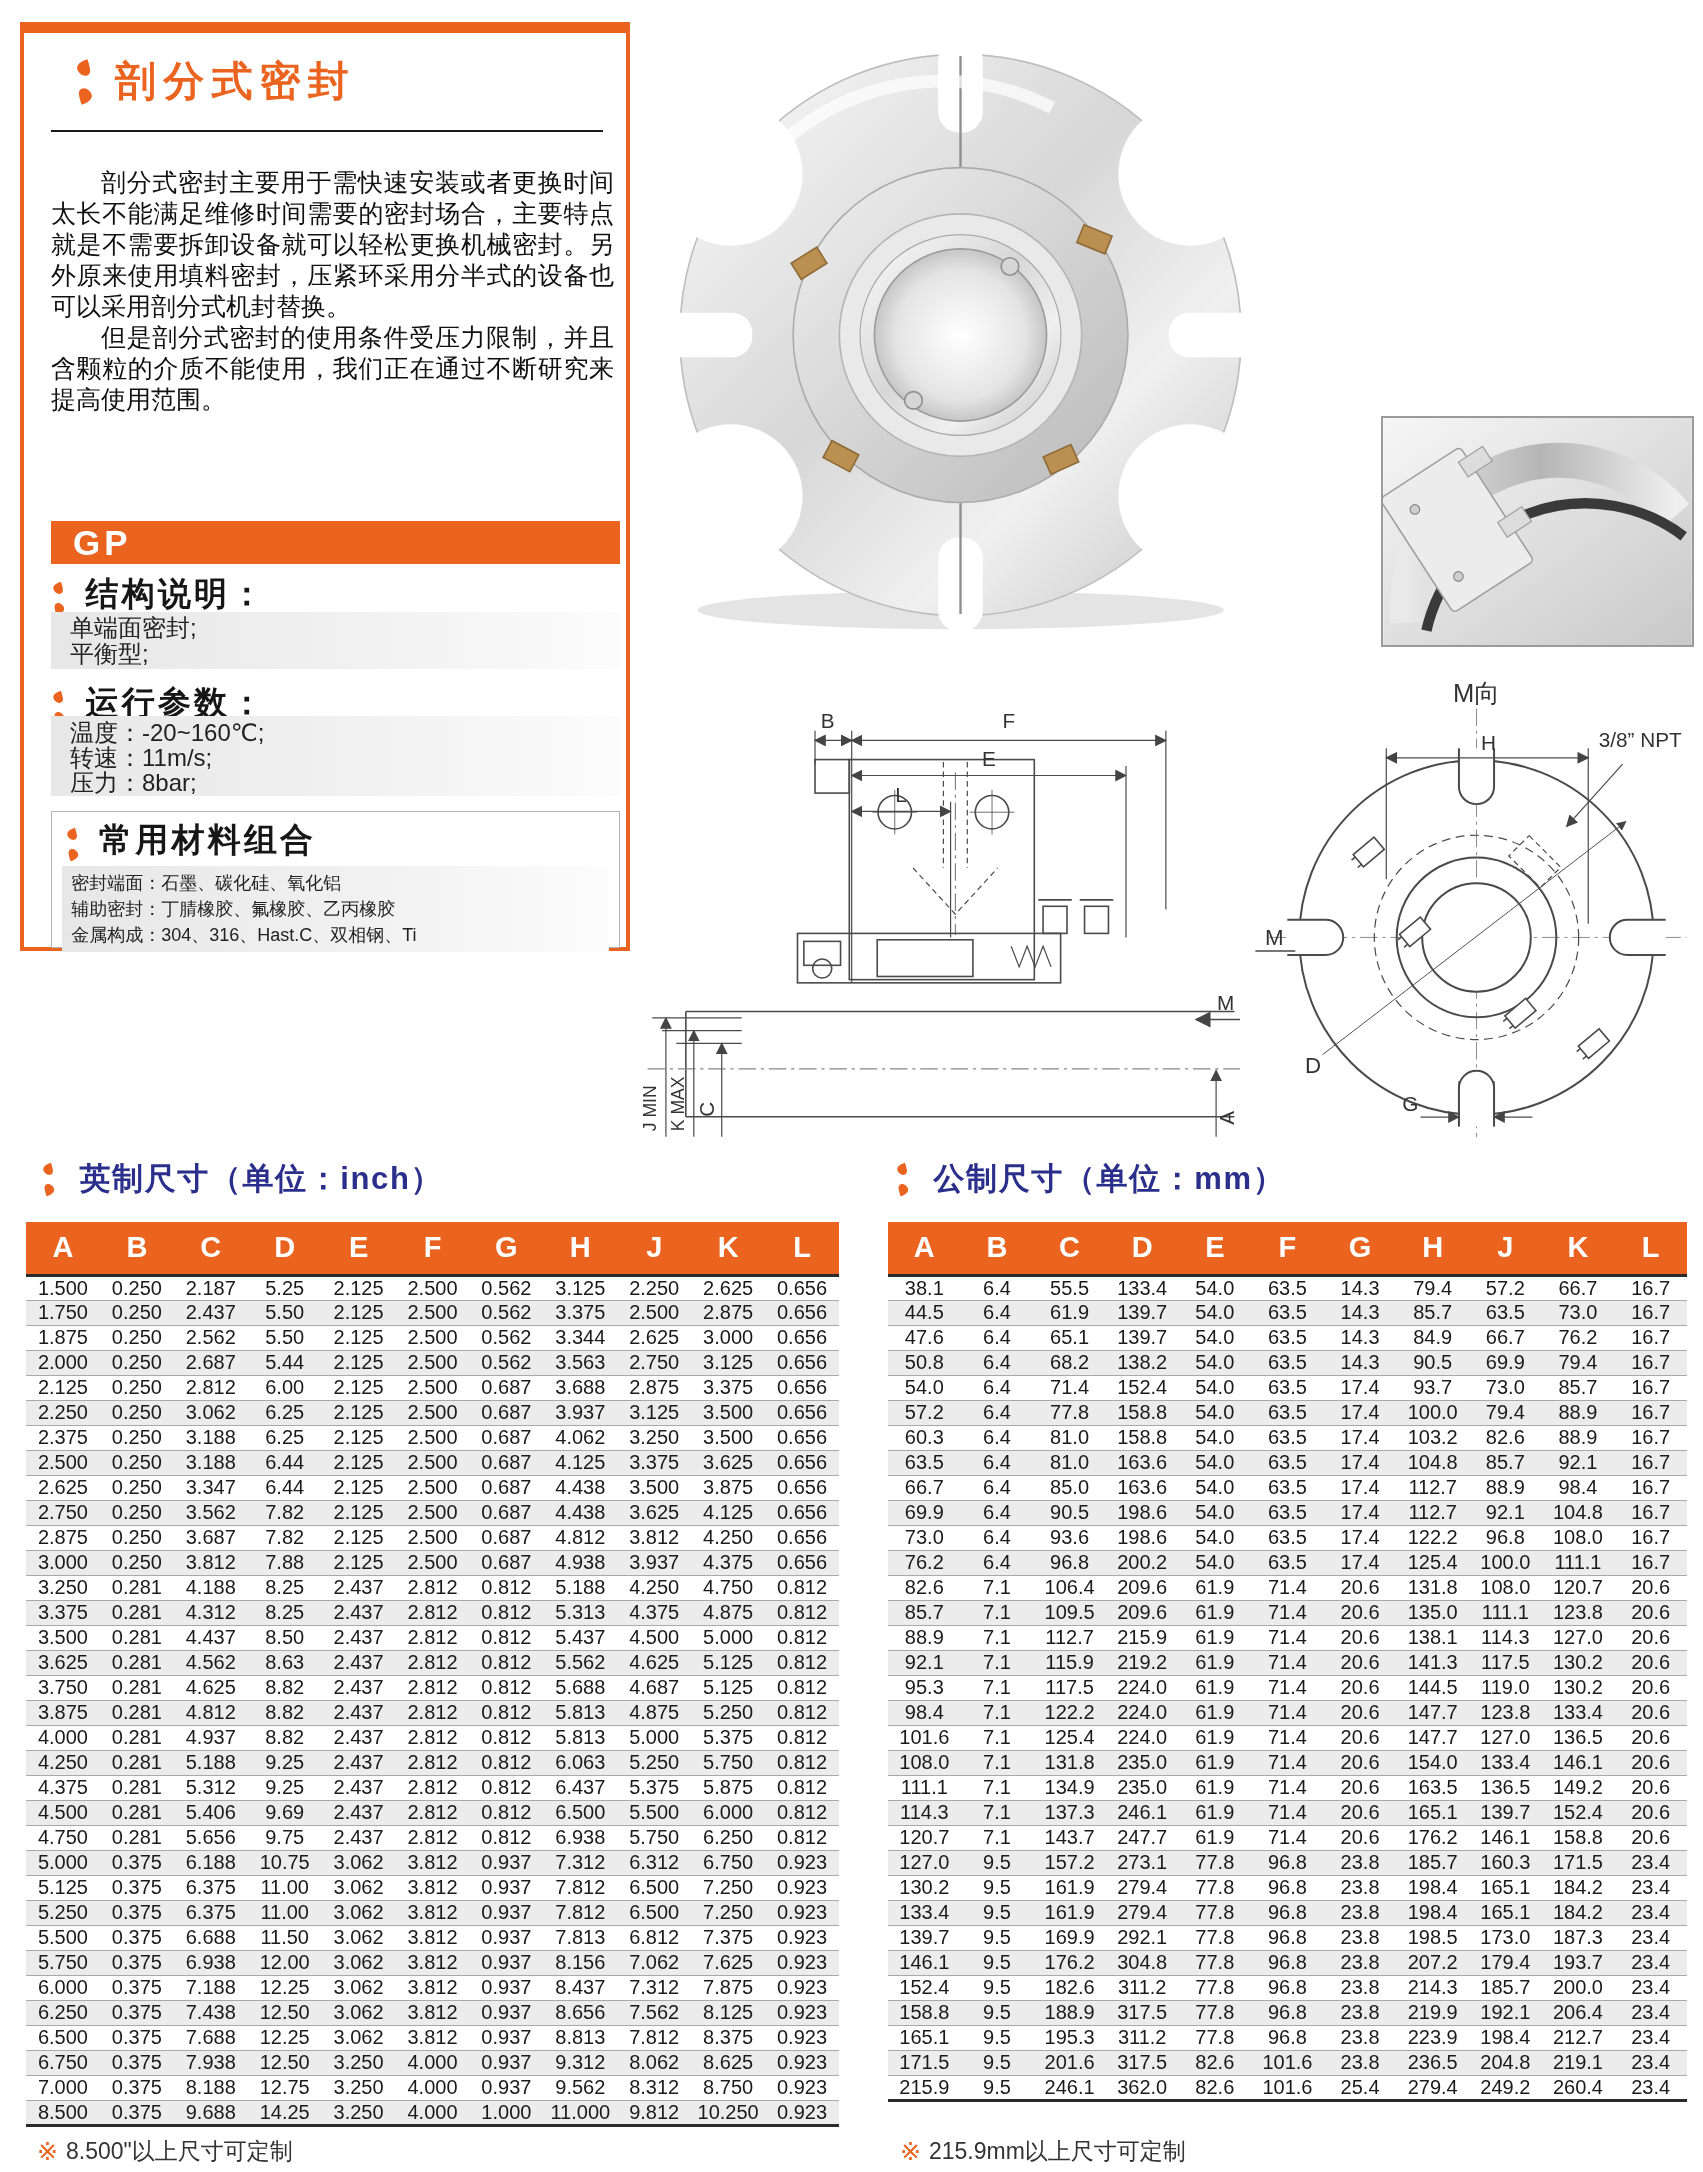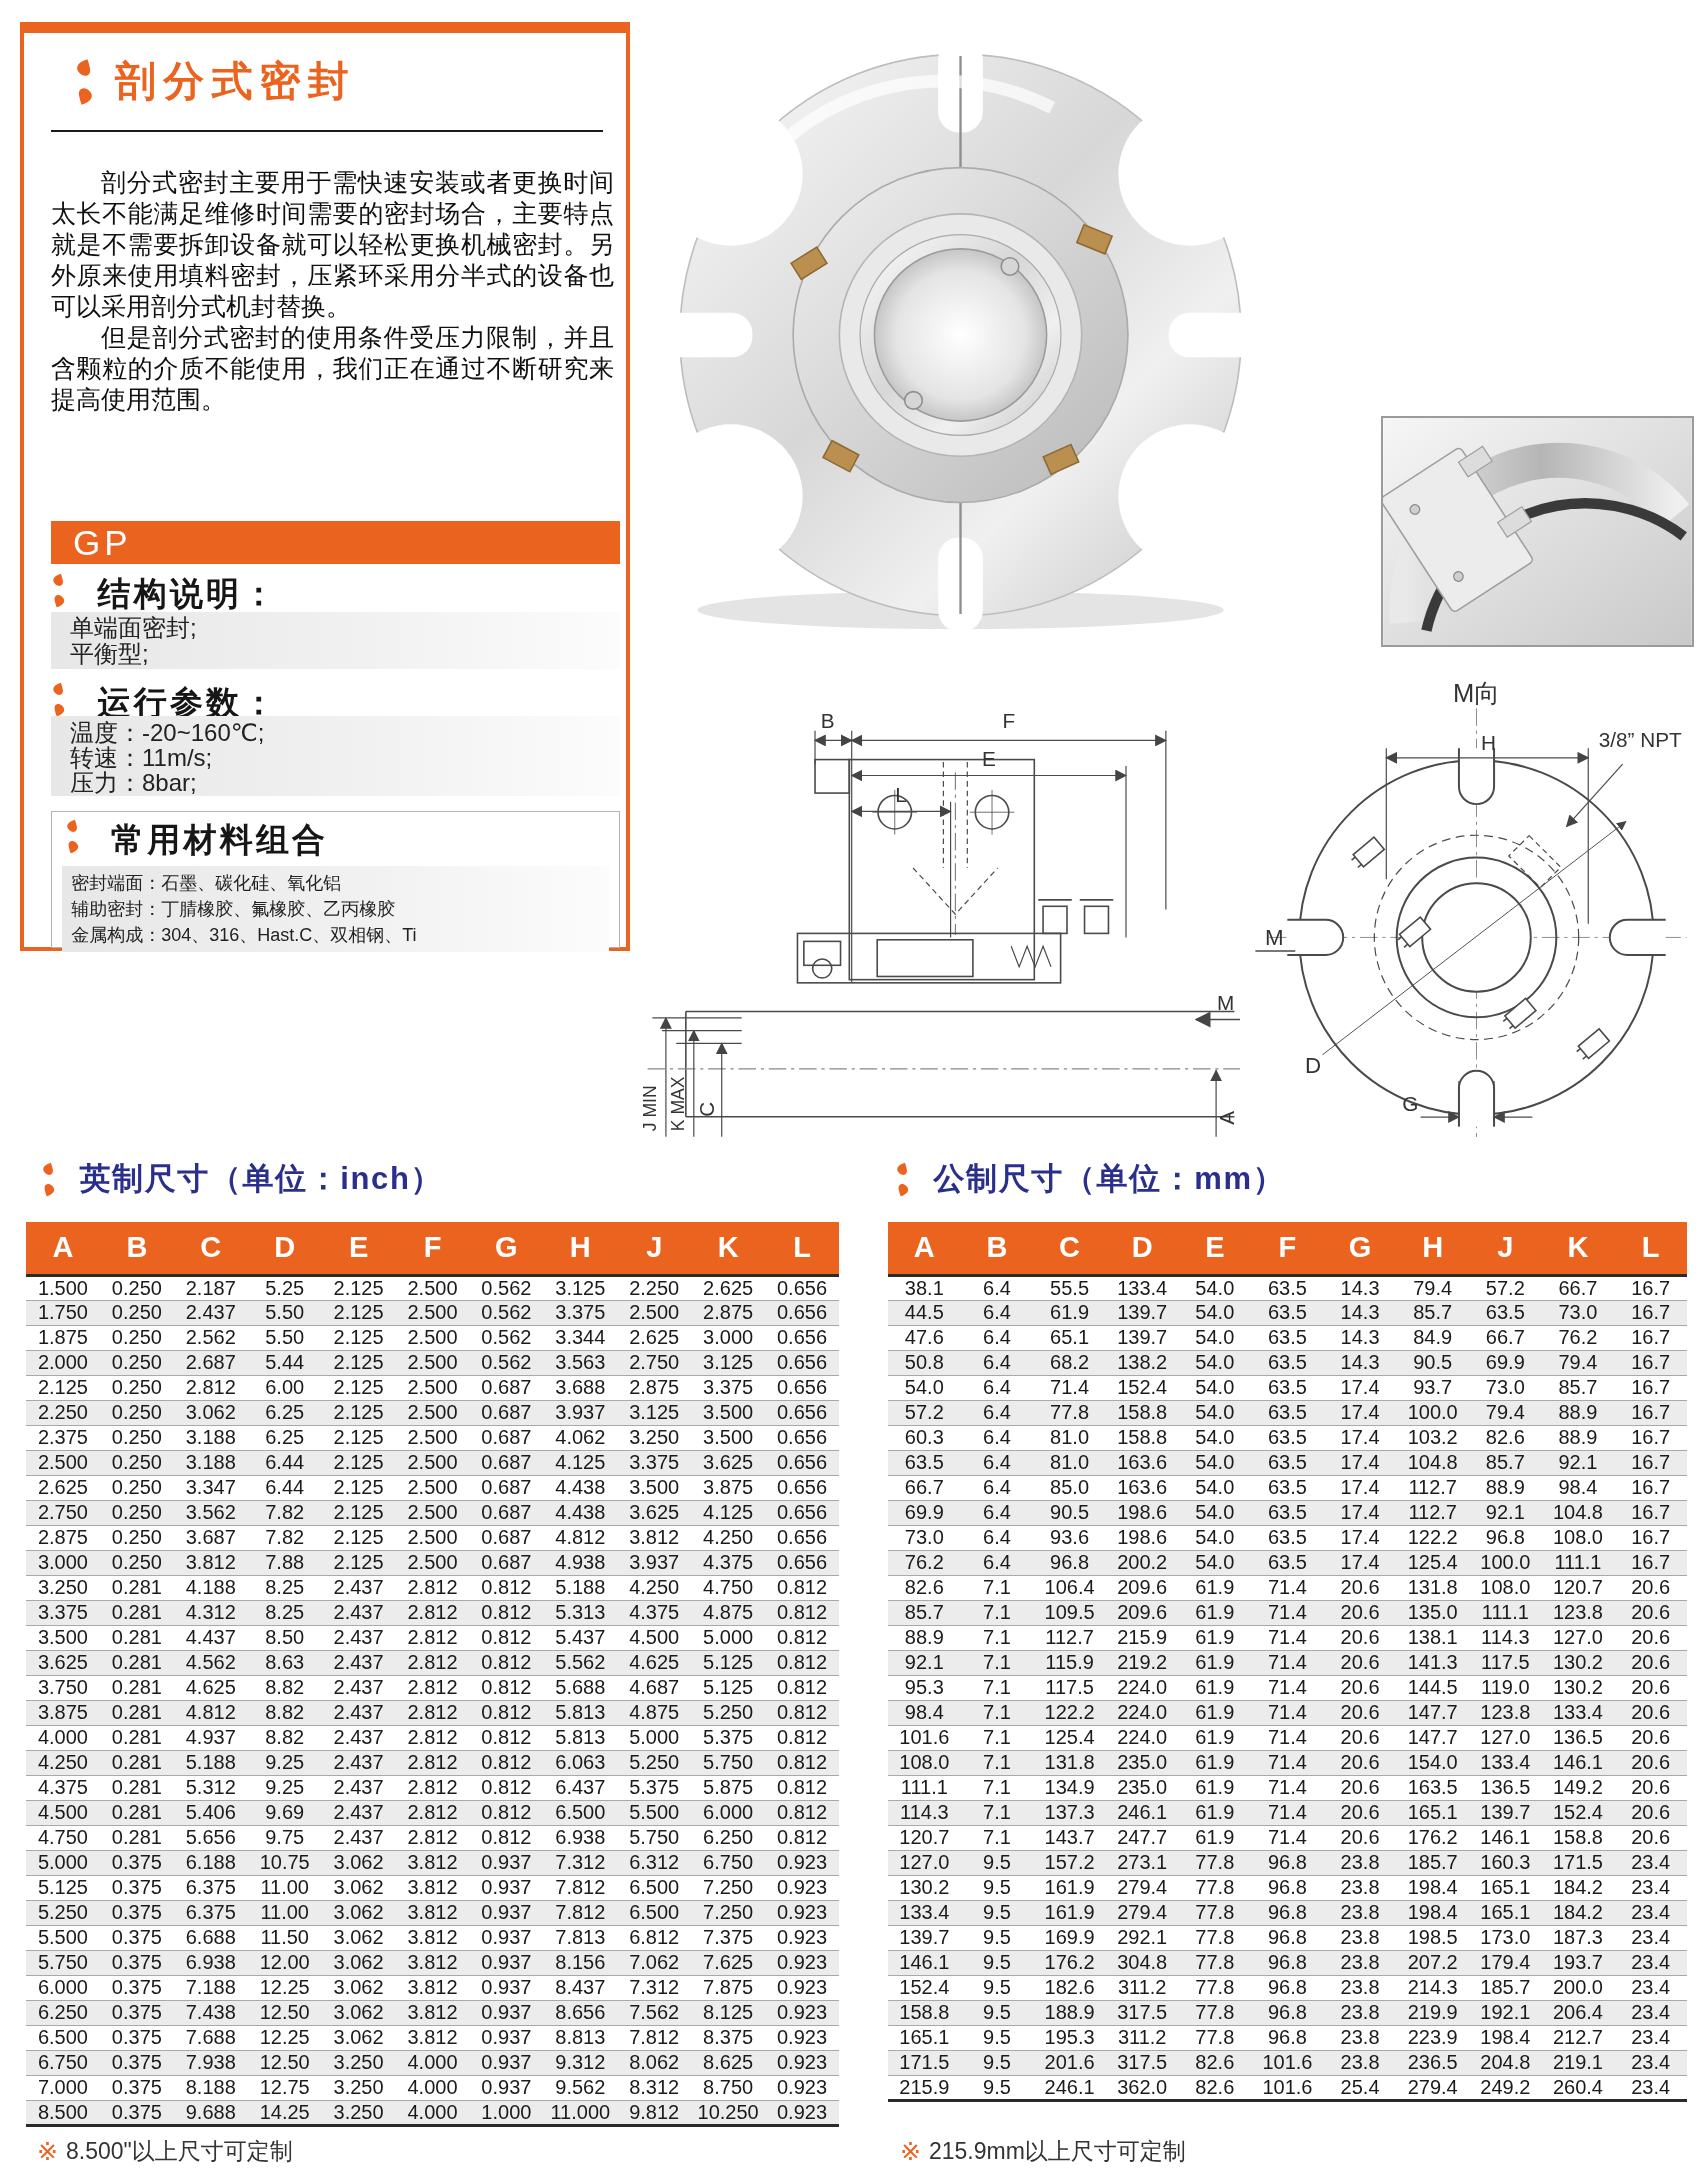--- a/index.html
+++ b/index.html
@@ -17,22 +17,22 @@
   #panel{left:20px;top:22px;width:610px;height:929px;border:4.8px solid var(--orange);border-top-width:11px;background:#fff}
   .flame{display:inline-block;position:relative;color:var(--orange);flex:none}
   .flame svg{display:block;width:100%;height:100%}
   .flame-lg{width:29px;height:48px}
   .flame-md{width:21.5px;height:37px}
   #panel-title-row{left:46px;top:21px;display:flex;align-items:center;gap:16px}
   #panel-title{font-size:41px;font-weight:bold;color:var(--orange);letter-spacing:7.2px}
   #title-rule{left:27px;top:97px;width:552px;height:2.4px;background:#1a1a1a}
   #intro{left:27px;top:134px;width:563px;font-size:25px;line-height:31px;color:#101010;text-align:justify}
   #intro p{text-indent:2em}
-  #gp-bar{left:27px;top:488px;width:569px;height:43px;background:var(--orange);color:#fff;font-size:35px;font-weight:normal;letter-spacing:4px;line-height:43px;padding-left:22px}
-  .sec-title{display:flex;align-items:flex-start;gap:28px;font-size:33px;font-weight:bold;color:#161616;letter-spacing:3.2px}
+  #gp-bar{left:27px;top:488px;width:569px;height:43px;background:var(--orange);color:#fff;font-size:35px;font-weight:bold;letter-spacing:4px;line-height:43px;padding-left:22px}
+  .sec-title{display:flex;align-items:flex-end;gap:16px;font-size:33px;font-weight:bold;color:#161616;letter-spacing:3.2px}
   .gray-box{background:linear-gradient(90deg,#e7e7e7 0%,#f1f1f1 55%,#fcfcfc 100%);padding:3.2px 0 0 19px;font-size:24px;line-height:26px;color:#222}
   #sec1-title{left:24px;top:539px}
   #sec1-box{left:27px;top:579px;width:569px;height:57px}
   #sec2-title{left:24px;top:648px}
   #sec2-box{left:27px;top:683px;width:569px;height:80px;line-height:25px;padding-top:4px}
   #mat-box{left:27px;top:778px;width:569px;height:137px;border:1.6px solid #b3b3b3;background:#fff;padding:6.4px 9.6px}
   #mat-inner{margin-top:3px;background:linear-gradient(90deg,#e7e7e7 0%,#f1f1f1 55%,#fcfcfc 100%);padding:4px 0 4px 9.6px;font-size:18px;line-height:26px;color:#222}
 
   
   #photo-main{left:526px;top:24px;width:877px;height:630px}

